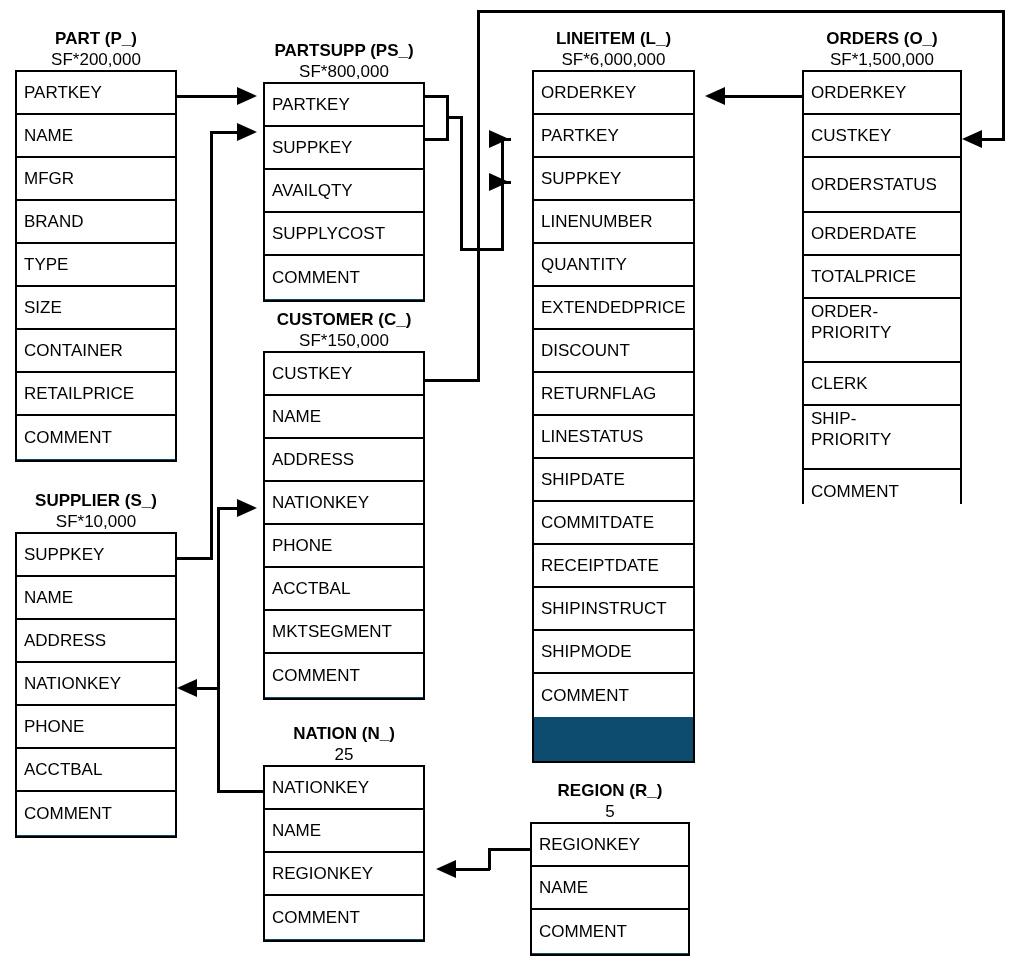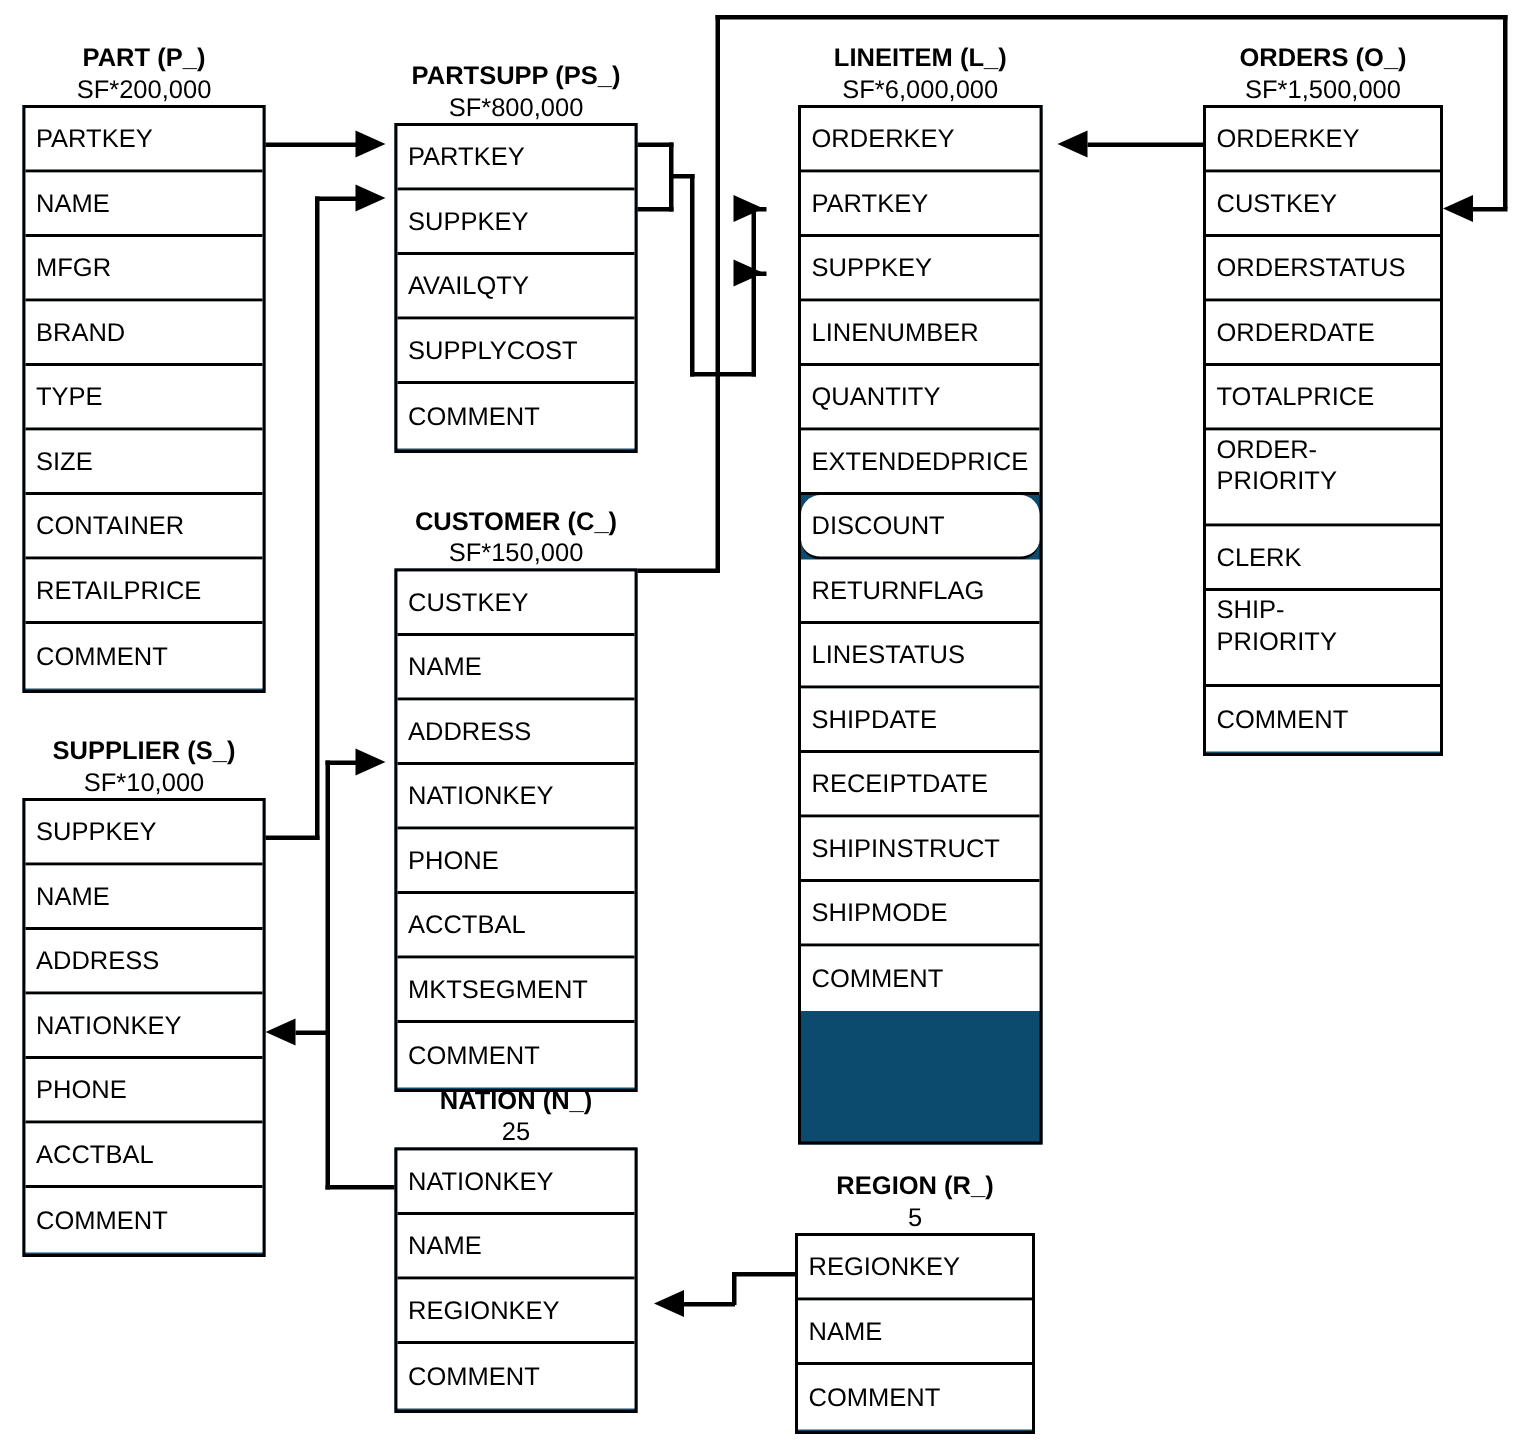--- a/index.html
+++ b/index.html
@@ -69,50 +69,51 @@
   <div class="table-block" id="tb-lineitem" style="left:532px;top:28px;width:163px;">
     <div class="tbl-title">LINEITEM (L_)</div>
     <div class="tbl-card">SF*6,000,000</div>
     <div class="tbl-box" id="box-lineitem" style="height: 693px;">
         <div class="fld" style="height: 43px;">ORDERKEY</div>
         <div class="fld" style="height: 43px;">PARTKEY</div>
         <div class="fld" style="height: 43px;">SUPPKEY</div>
         <div class="fld" style="height: 43px;">LINENUMBER</div>
         <div class="fld" style="height: 43px;">QUANTITY</div>
         <div class="fld" style="height: 43px;">EXTENDEDPRICE</div>
-        <div class="fld" style="height: 43px; border-radius: 13px;">DISCOUNT</div>
+        <div class="fld" style="height: 43px;">DISCOUNT</div>
         <div class="fld" style="height: 43px;">RETURNFLAG</div>
         <div class="fld" style="height: 43px;">LINESTATUS</div>
         <div class="fld" style="height: 43px;">SHIPDATE</div>
+        <div class="fld" style="height: 43px;">COMMITDATE</div>
         <div class="fld" style="height: 43px;">RECEIPTDATE</div>
         <div class="fld" style="height: 43px;">SHIPINSTRUCT</div>
         <div class="fld" style="height: 43px;">SHIPMODE</div>
         <div class="fld" style="height: 43px;">COMMENT</div>
       </div>
   </div>
 
   <div class="table-block" id="tb-orders" style="left:802px;top:28px;width:160px;">
     <div class="tbl-title">ORDERS (O_)</div>
     <div class="tbl-card">SF*1,500,000</div>
     <div class="tbl-box" id="box-orders" style="height: 434px;">
         <div class="fld" style="height: 43px;">ORDERKEY</div>
         <div class="fld" style="height: 43px;">CUSTKEY</div>
-        <div class="fld" style="height: 43px;">ORDERSTATUS</div>
+        <div class="fld" style="height: 55px;">ORDERSTATUS</div>
         <div class="fld" style="height: 43px;">ORDERDATE</div>
         <div class="fld" style="height: 43px;">TOTALPRICE</div>
         <div class="fld two-line" style="height: 64px;">ORDER-
 PRIORITY</div>
         <div class="fld" style="height: 43px;">CLERK</div>
         <div class="fld two-line" style="height: 64px;">SHIP-
 PRIORITY</div>
         <div class="fld" style="height: 43px;">COMMENT</div>
       </div>
   </div>
 
-  <div class="table-block" id="tb-customer" style="left:263px;top:309px;width:162px;margin-top:28px;">
+  <div class="table-block" id="tb-customer" style="left:263px;top:309px;width:162px;">
     <div class="tbl-title">CUSTOMER (C_)</div>
     <div class="tbl-card">SF*150,000</div>
     <div class="tbl-box" id="box-customer" style="height: 349px;">
         <div class="fld" style="height: 43px;">CUSTKEY</div>
         <div class="fld" style="height: 43px;">NAME</div>
         <div class="fld" style="height: 43px;">ADDRESS</div>
         <div class="fld" style="height: 43px;">NATIONKEY</div>
         <div class="fld" style="height: 43px;">PHONE</div>
         <div class="fld" style="height: 43px;">ACCTBAL</div>
         <div class="fld" style="height: 43px;">MKTSEGMENT</div>

